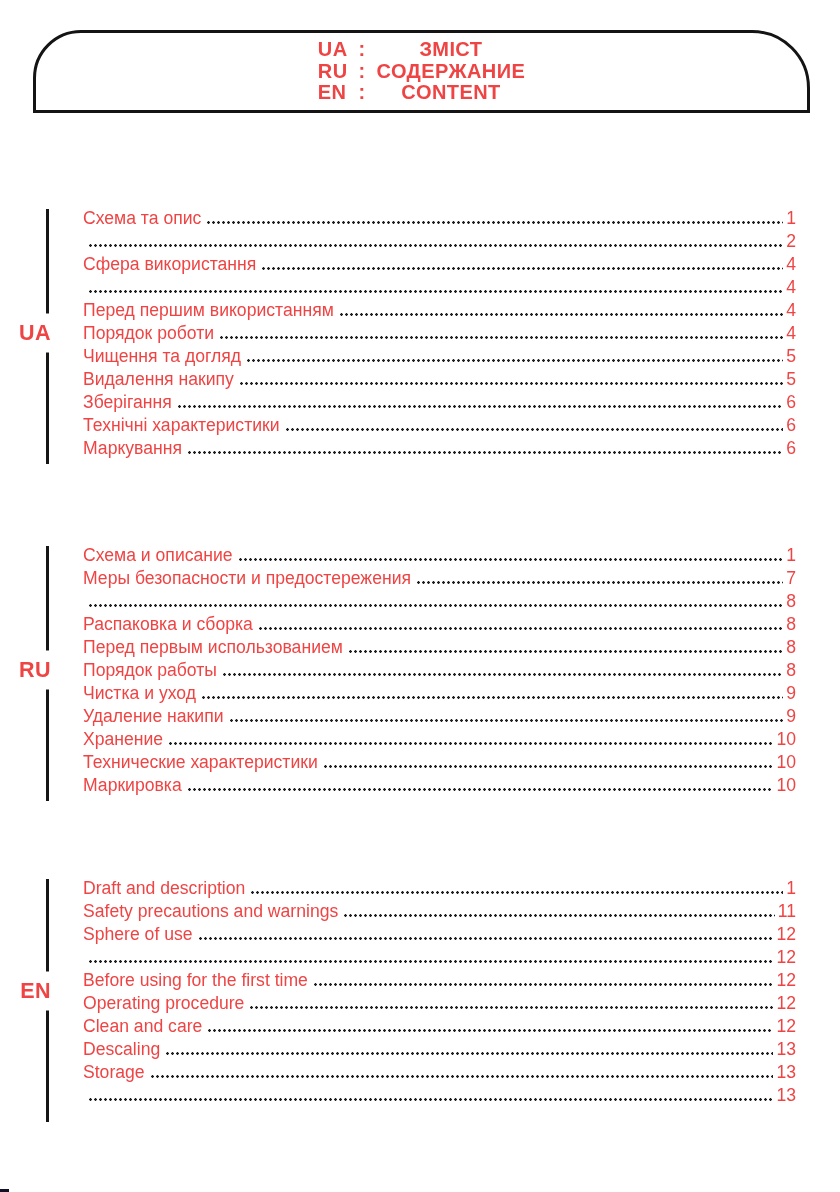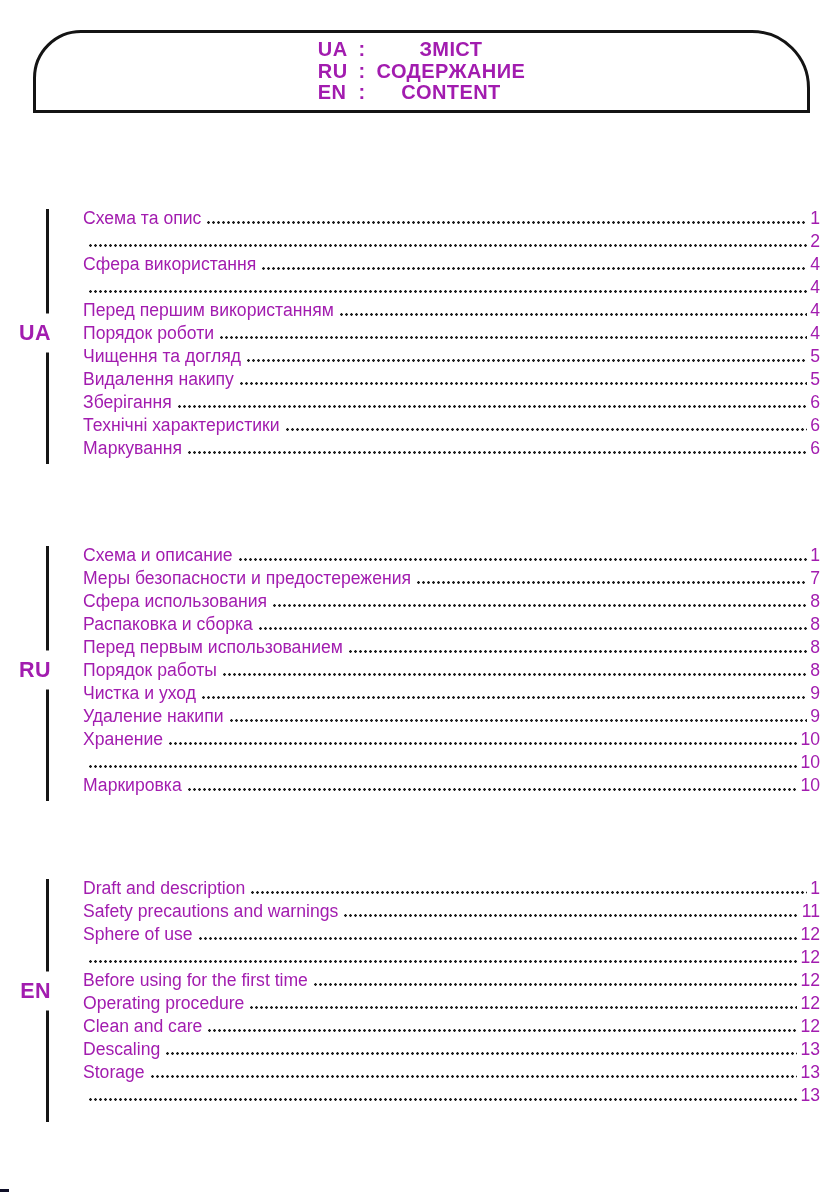--- a/index.html
+++ b/index.html
@@ -6,21 +6,21 @@
     margin: 0;
     padding: 0;
     background: #ffffff;
   }
   .page {
     position: relative;
     width: 840px;
     height: 1192px;
     background: #ffffff;
     font-family: "Liberation Sans", sans-serif;
-    color: #a21caf;
+    color: #ef4444;
     overflow: hidden;
   }
 
   
   .header-box {
     box-sizing: border-box;
     position: absolute;
     left: 33px;
     top: 30px;
     width: 777px;
@@ -81,21 +81,21 @@
     background: #ffffff;
     padding: 7px 0;
     font-weight: bold;
     font-size: 21.5px;
     letter-spacing: 0.5px;
     z-index: 1;
   }
 
   .toc-list {
     flex: 1;
-    margin-right: 20px;
+    margin-right: 44px;
   }
   .toc-row {
     display: flex;
     align-items: flex-end;
     height: 23px;
     font-size: 17.6px;
     line-height: 22px;
   }
   .toc-title { white-space: nowrap; }
   .toc-dots {
@@ -224,21 +224,20 @@
     <span class="toc-page">1</span>
   </div>
 
   <div class="toc-row">
     <span class="toc-title">Меры безопасности и предостережения</span>
     <span class="toc-dots"></span>
     <span class="toc-page">7</span>
   </div>
 
   <div class="toc-row">
-    <span class="toc-title">Сфера использования</span>
     <span class="toc-dots"></span>
     <span class="toc-page">8</span>
   </div>
 
   <div class="toc-row">
     <span class="toc-title">Распаковка и сборка</span>
     <span class="toc-dots"></span>
     <span class="toc-page">8</span>
   </div>
 
@@ -266,20 +265,21 @@
     <span class="toc-page">9</span>
   </div>
 
   <div class="toc-row">
     <span class="toc-title">Хранение</span>
     <span class="toc-dots"></span>
     <span class="toc-page">10</span>
   </div>
 
   <div class="toc-row">
+    <span class="toc-title">Технические характеристики</span>
     <span class="toc-dots"></span>
     <span class="toc-page">10</span>
   </div>
 
   <div class="toc-row">
     <span class="toc-title">Маркировка</span>
     <span class="toc-dots"></span>
     <span class="toc-page">10</span>
   </div>
 </div>

